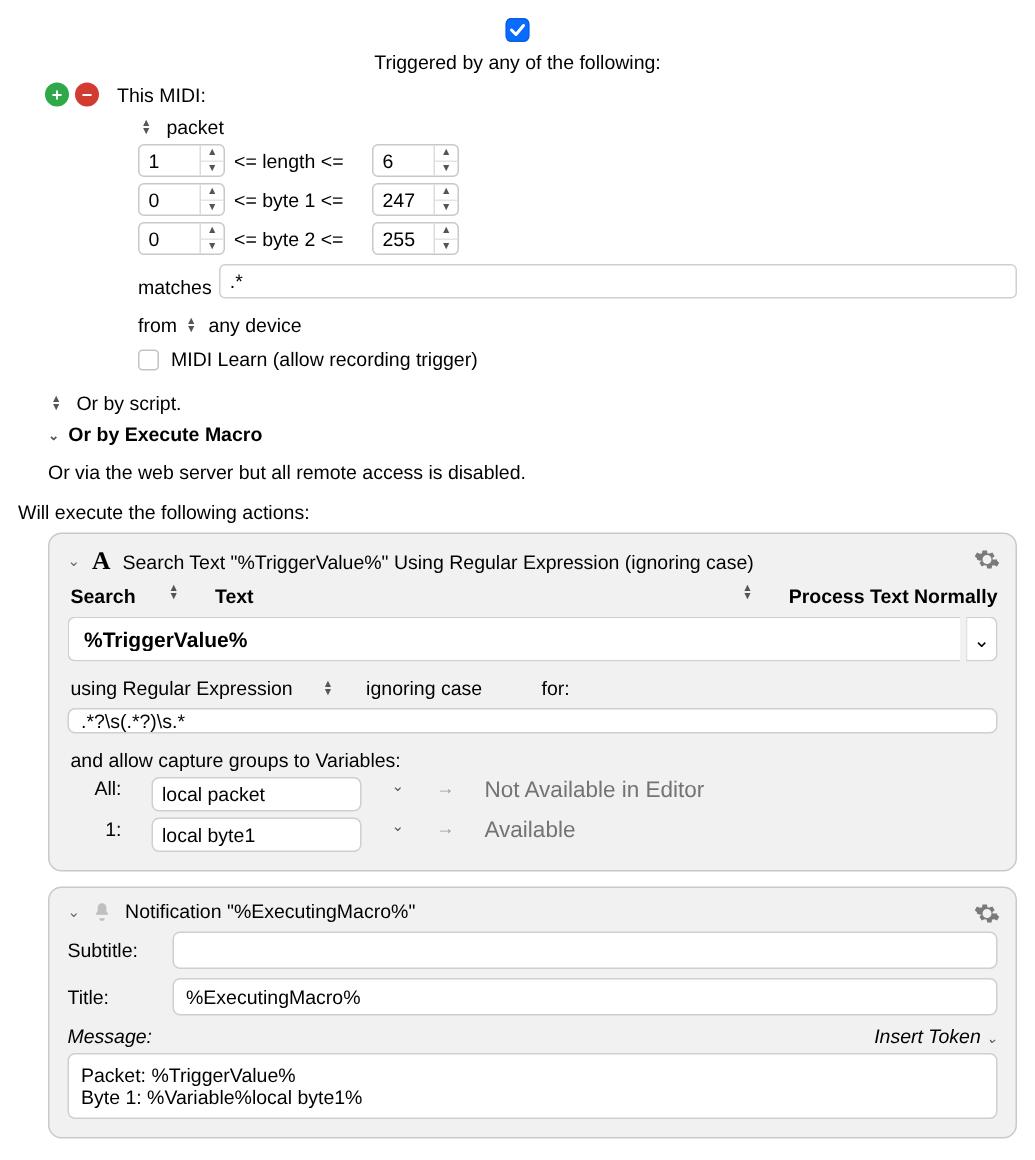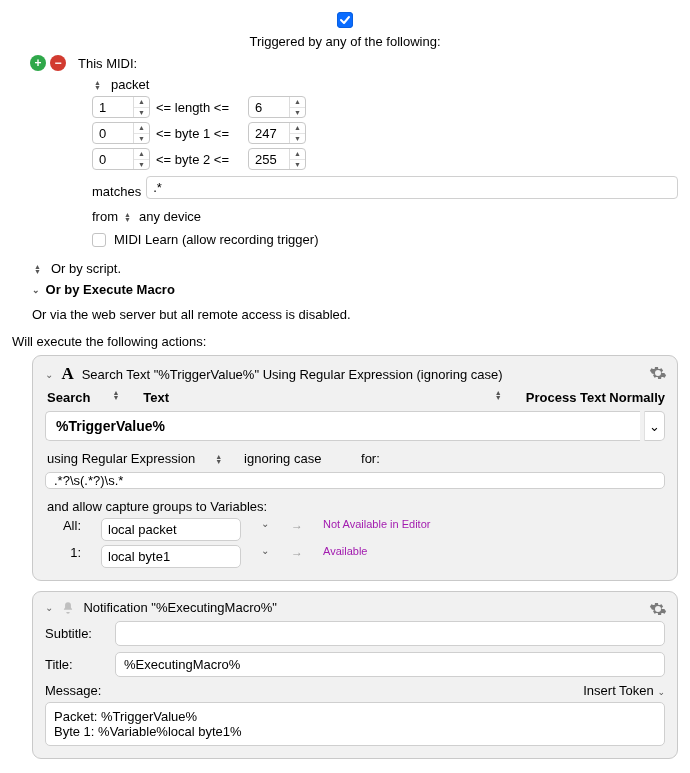--- a/index.html
+++ b/index.html
@@ -154,30 +154,30 @@
   .save-groups { margin:10px 0 4px 2px; }
 
   .var-row { display:flex; align-items:flex-start; gap:20px; margin:4px 0 0 6px; }
   .var-label { width:30px; text-align:right; }
   .var-select {
     width:140px; border:1px solid #cfcfcf; border-radius:5px;
     padding:3px 6px; font-size:13px; background:#fff;
   }
   .var-chev { font-size:10px; color:#555; width:10px; }
   .arrow-r { color:#9a9a9a; font-size:12px; }
-  .ghost-link { color:#a21caf; font-size:11px; }
+  .ghost-link { color:#737373; font-size:15px; }
 
   
   .notif-row { display:flex; align-items:center; gap:10px; margin: 6px 0; }
   .notif-label { width:60px; }
   .notif-input {
     flex:1; border:1px solid #cfcfcf; border-radius:5px;
     padding:4px 8px; font-size:13px; background:#fff;
   }
-  .msg-head { display:flex; margin:6px 0 4px 0; }
+  .msg-head { display:flex; margin:6px 0 4px 0;font-style:italic; }
   .msg-box {
     border:1px solid #cfcfcf; border-radius:5px; background:#fff;
     padding:6px 8px; min-height:44px; font-size:13px; white-space:pre-line;
   }
 
   .icon-letter {
     font-family: "Times New Roman", serif; font-size:17px; font-weight:600;
   }
   .bell { width:14px; height:14px; }
 </style>

